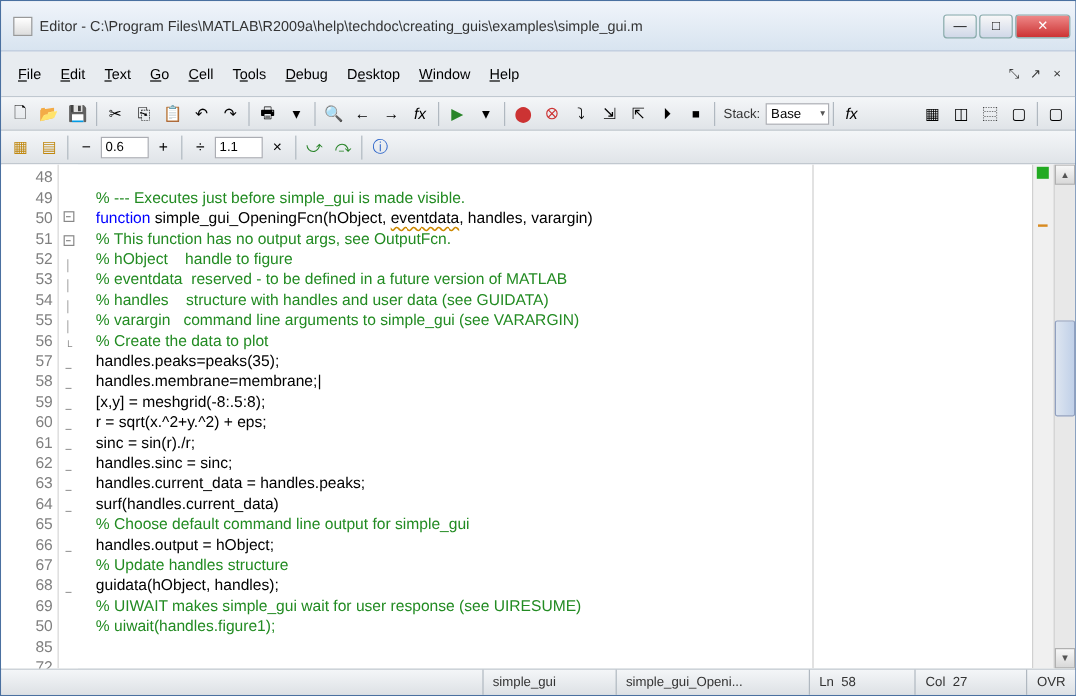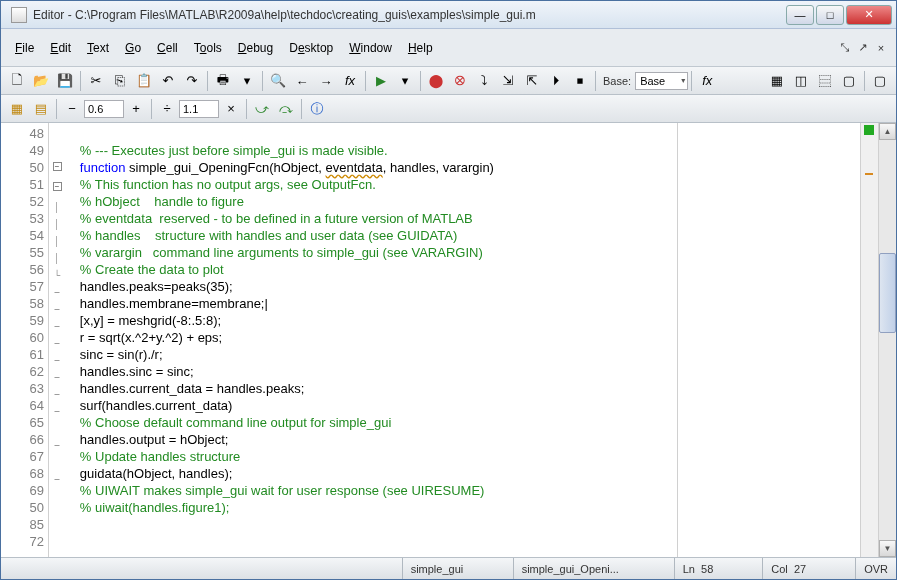--- a/index.html
+++ b/index.html
@@ -1,18 +1,18 @@
 <!DOCTYPE html>
 <html><head>
 <meta charset="utf-8">
 <style>
 * { box-sizing: border-box; margin: 0; padding: 0; font-family: "Segoe UI", Tahoma, sans-serif; }
 body { background: #5a8dc8; width: 897px; height: 580px; overflow: hidden; }
 .window { width: 897px; height: 580px; background: #e8ecf0; border: 1px solid #4a70a0; display: flex; flex-direction: column; }
-.titlebar { height: 28px; background: linear-gradient(#f0f4fa,#d8e4f0); display: flex; align-items: center; padding: 0 4px; border-bottom: 1px solid #b0c0d8; }
+.titlebar { height: 42px; background: linear-gradient(#f0f4fa,#d8e4f0); display: flex; align-items: center; padding: 0 4px; border-bottom: 1px solid #b0c0d8; }
 .titlebar .icon { width: 16px; height: 16px; margin: 0 6px; background: linear-gradient(#fff,#ddd); border:1px solid #999; }
 .titlebar .title { flex: 1; font-size: 12px; color: #333; }
 .titlebar .winbtn { width: 28px; height: 20px; margin-left: 2px; background: linear-gradient(#f8f8f8,#d0d8e8); border:1px solid #8aa; border-radius: 3px; display:flex; align-items:center; justify-content:center; font-size:11px; }
 .titlebar .close { background: linear-gradient(#e88,#c33); color:#fff; width: 46px; }
 .titlebar .max { width:28px; }
 .titlebar .min { width:28px; }
 
 .menubar { height: 38px; background: #e8ecf0; display:flex; align-items:center; padding: 0 6px; border-bottom:1px solid #c0c8d0; font-size:12px; }
 .menubar .menu { padding: 2px 8px; cursor: default; }
 .menubar .menu u { text-decoration: underline; }
@@ -106,21 +106,21 @@
     <div class="tbtn">▾</div>
     <div class="sep"></div>
     <div class="tbtn" style="color:#c33">⬤</div>
     <div class="tbtn" style="color:#c33">⭙</div>
     <div class="tbtn">⤵</div>
     <div class="tbtn">⇲</div>
     <div class="tbtn">⇱</div>
     <div class="tbtn">⏵</div>
     <div class="tbtn">⏹</div>
     <div class="sep"></div>
-    <span class="lbl">Base:</span>
+    <span class="lbl">Stack:</span>
     <div class="combo">
         <span>Base</span>
       </div>
     <div class="sep"></div>
     <span class="tbtn" style="font-style:italic">fx</span>
     <div class="spacer" style="flex:1"></div>
     <div class="tbtn">▦</div>
     <div class="tbtn">◫</div>
     <div class="tbtn">⿳</div>
     <div class="tbtn">▢</div>

